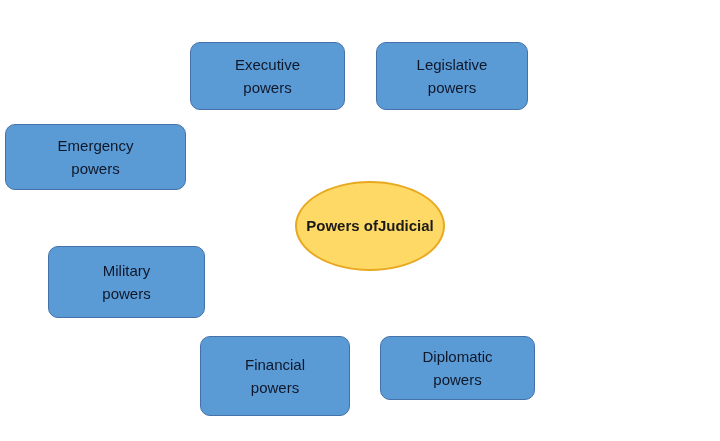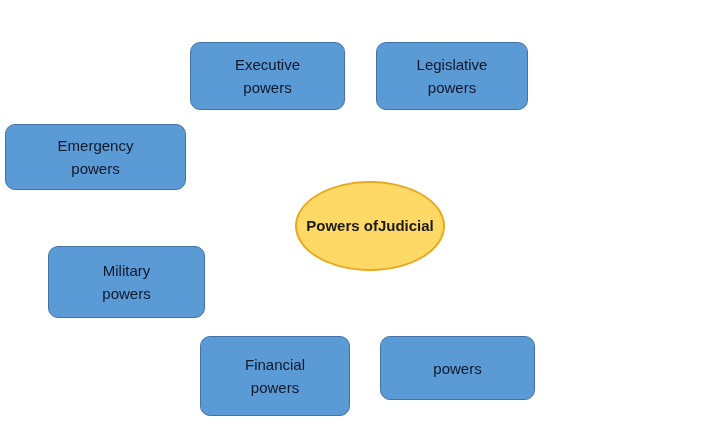--- a/index.html
+++ b/index.html
@@ -88,20 +88,21 @@
     <span>Military</span>
     <span>powers</span>
   </div>
 
   <div class="node node-financial">
     <span>Financial</span>
     <span>powers</span>
   </div>
 
   <div class="node node-diplomatic">
+    <span>Diplomatic</span>
     <span>powers</span>
   </div>
 
   <div class="center-ellipse">
     <span>Powers of</span>
     <span>Judicial</span>
   </div>
 
 </div>
 

